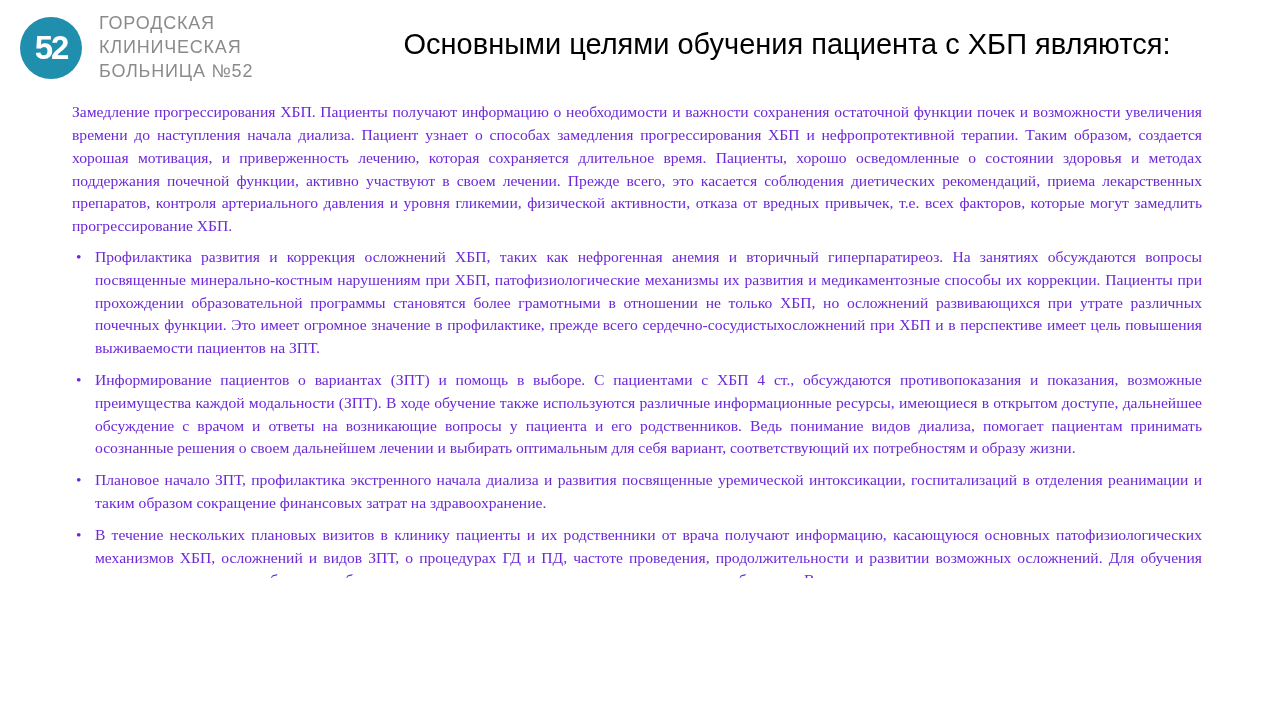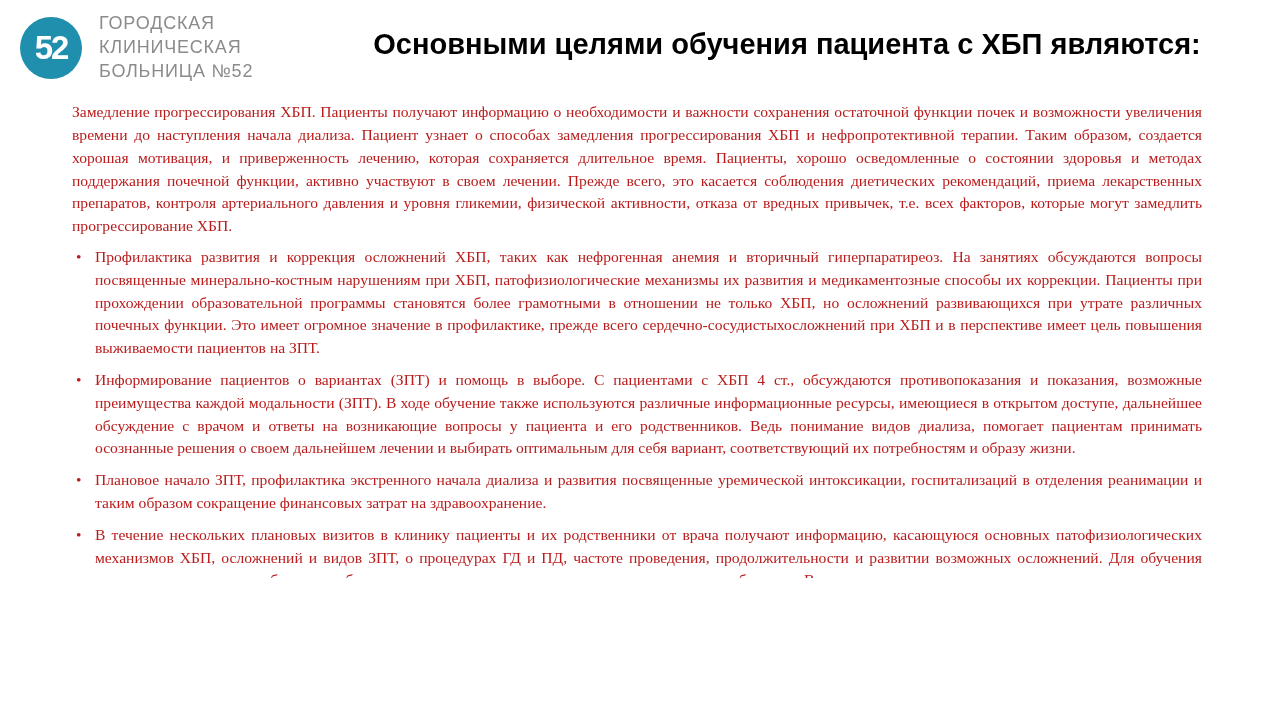--- a/index.html
+++ b/index.html
@@ -46,32 +46,32 @@
     letter-spacing: 0.8px;
     color: #8b8b8b;
     text-transform: uppercase;
     white-space: nowrap;
   }
   .title {
     flex: 1;
     margin: 16px 0 0 0;
     text-align: center;
     font-family: "Liberation Sans", sans-serif;
-    font-weight: 700;
+    font-weight: 400;
     font-size: 29px;
     color: #000000;
   }
   
   .content {
     margin: 18px 72px 0 72px;
     font-family: "Liberation Serif", serif;
     font-size: 15.6px;
     line-height: 22.8px;
     text-align: justify;
-    color: #b91c1c;
+    color: #6d28d9;
   }
   .intro { margin: 0 0 8px 0; }
   .bullets {
     list-style: none;
     margin: 0;
     padding: 0;
   }
   .bullet {
     position: relative;
     padding-left: 23px;

